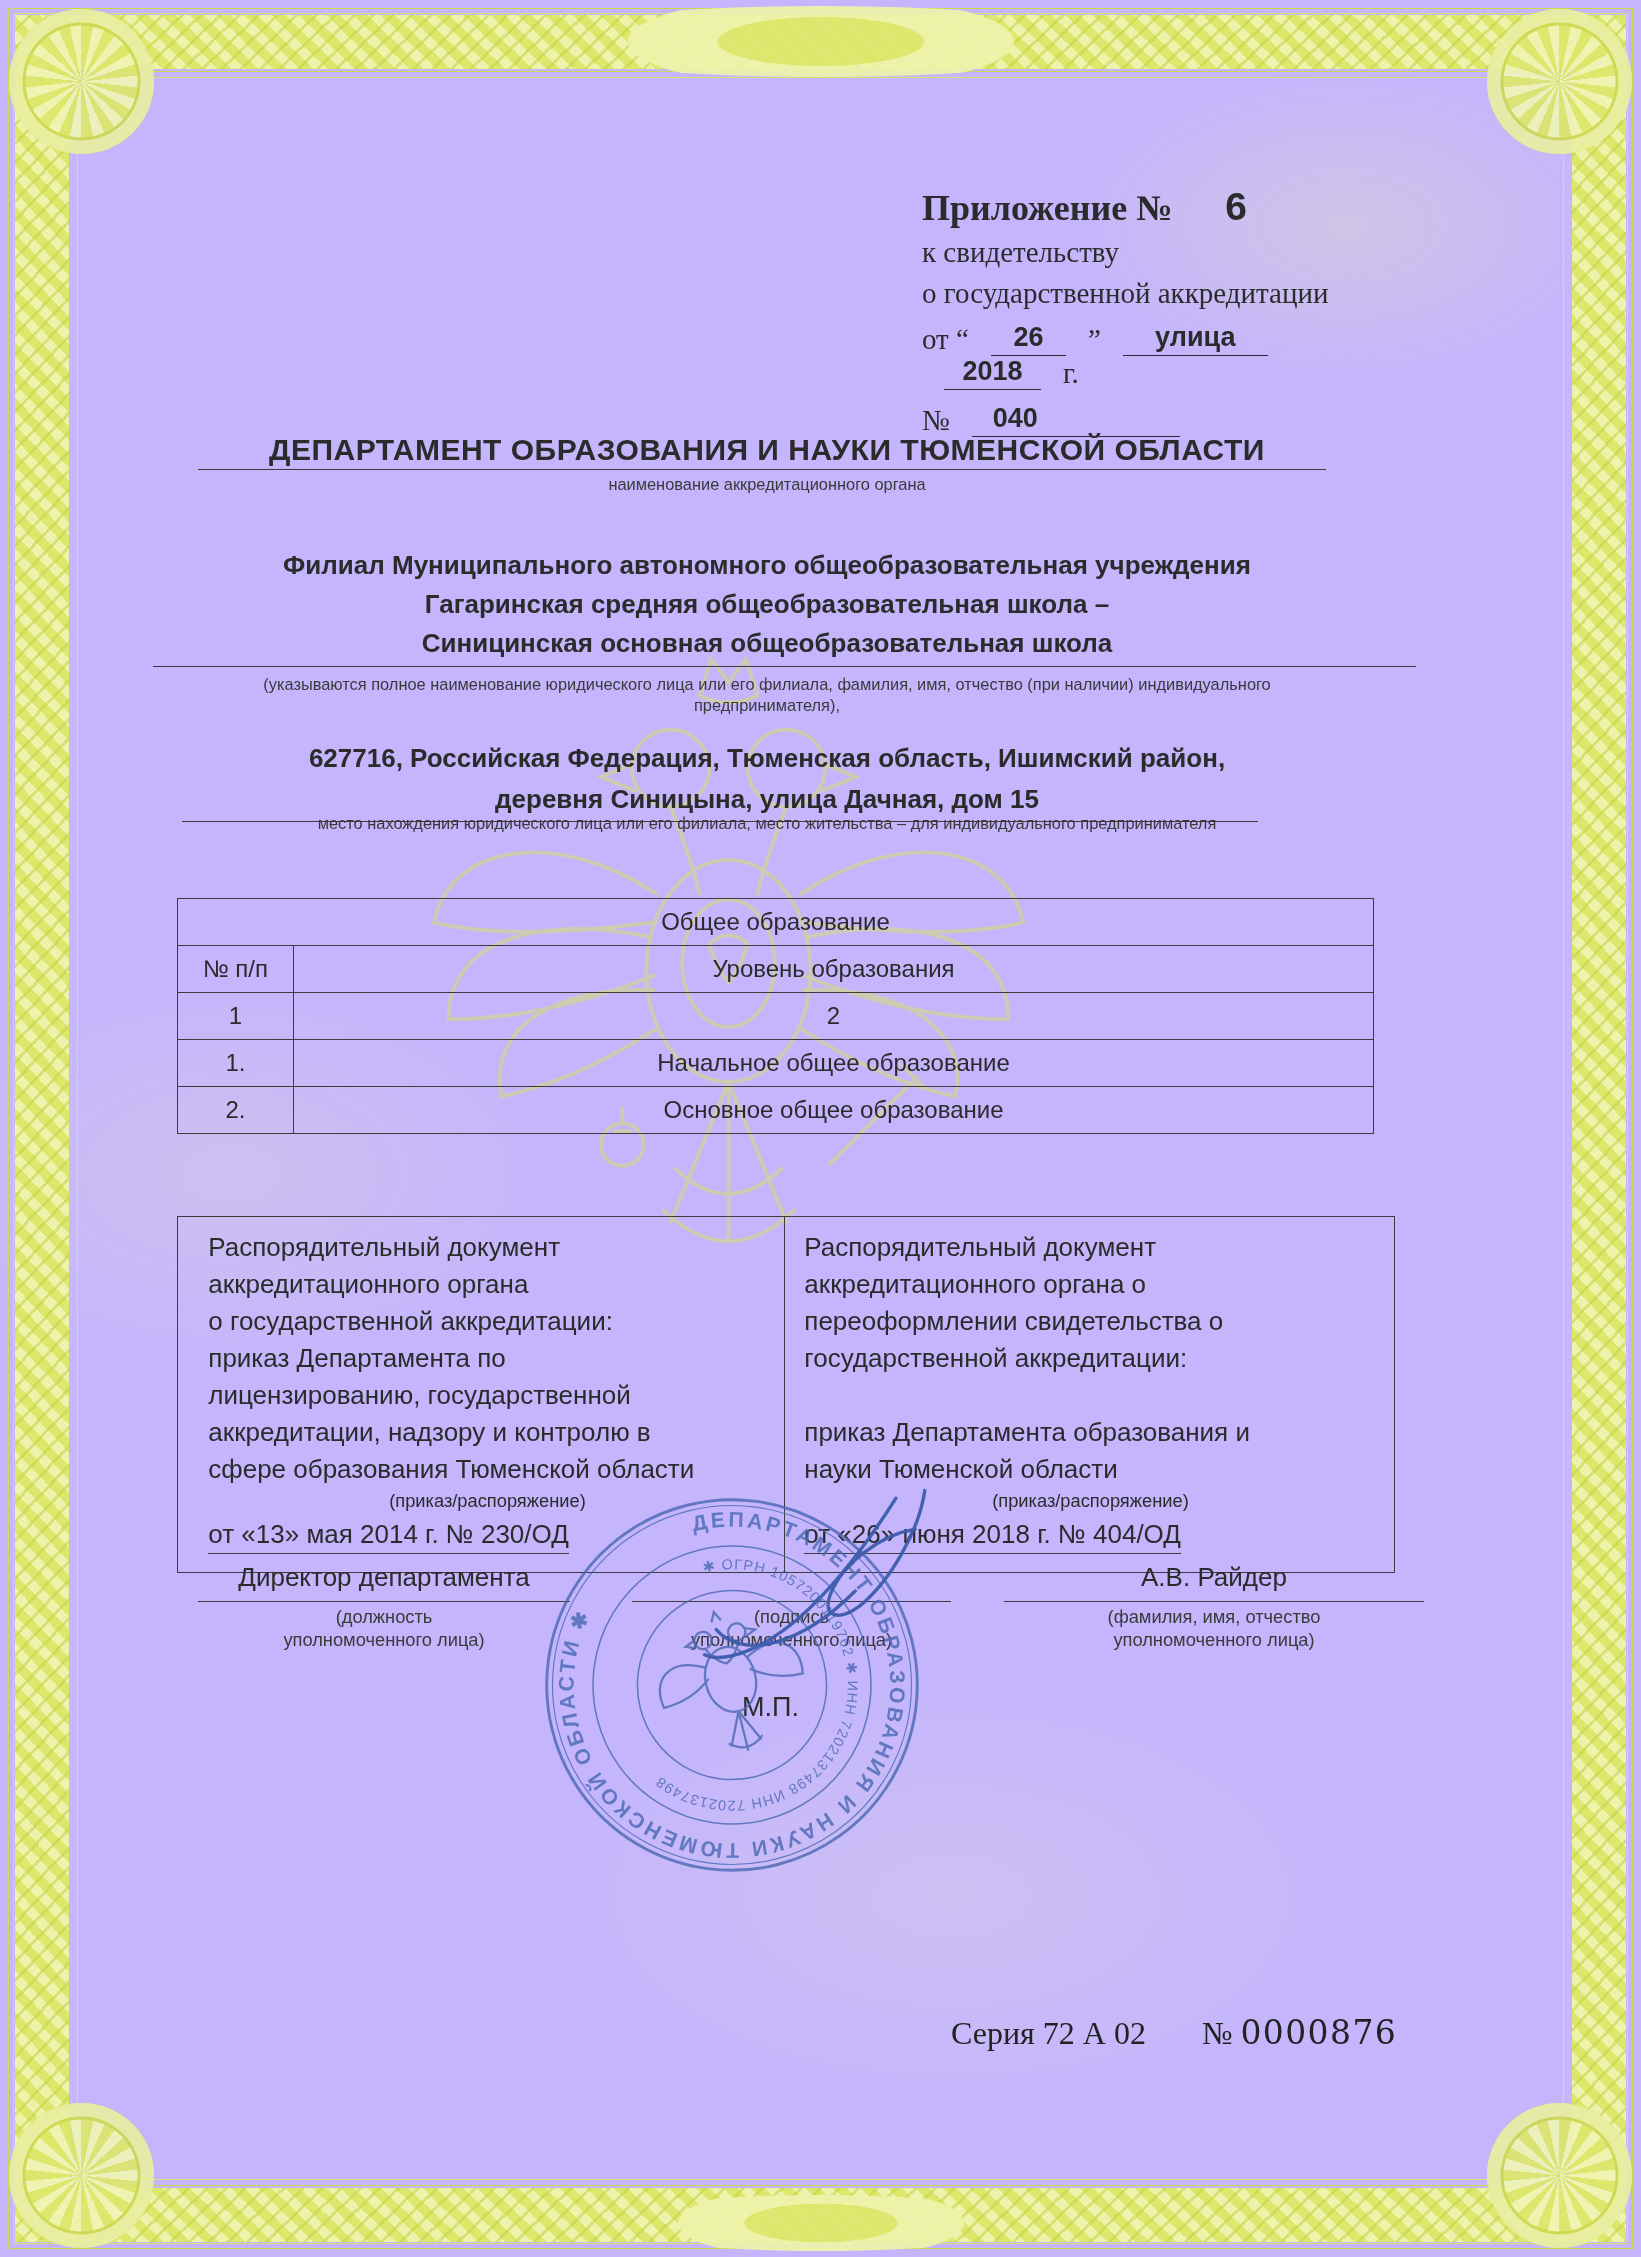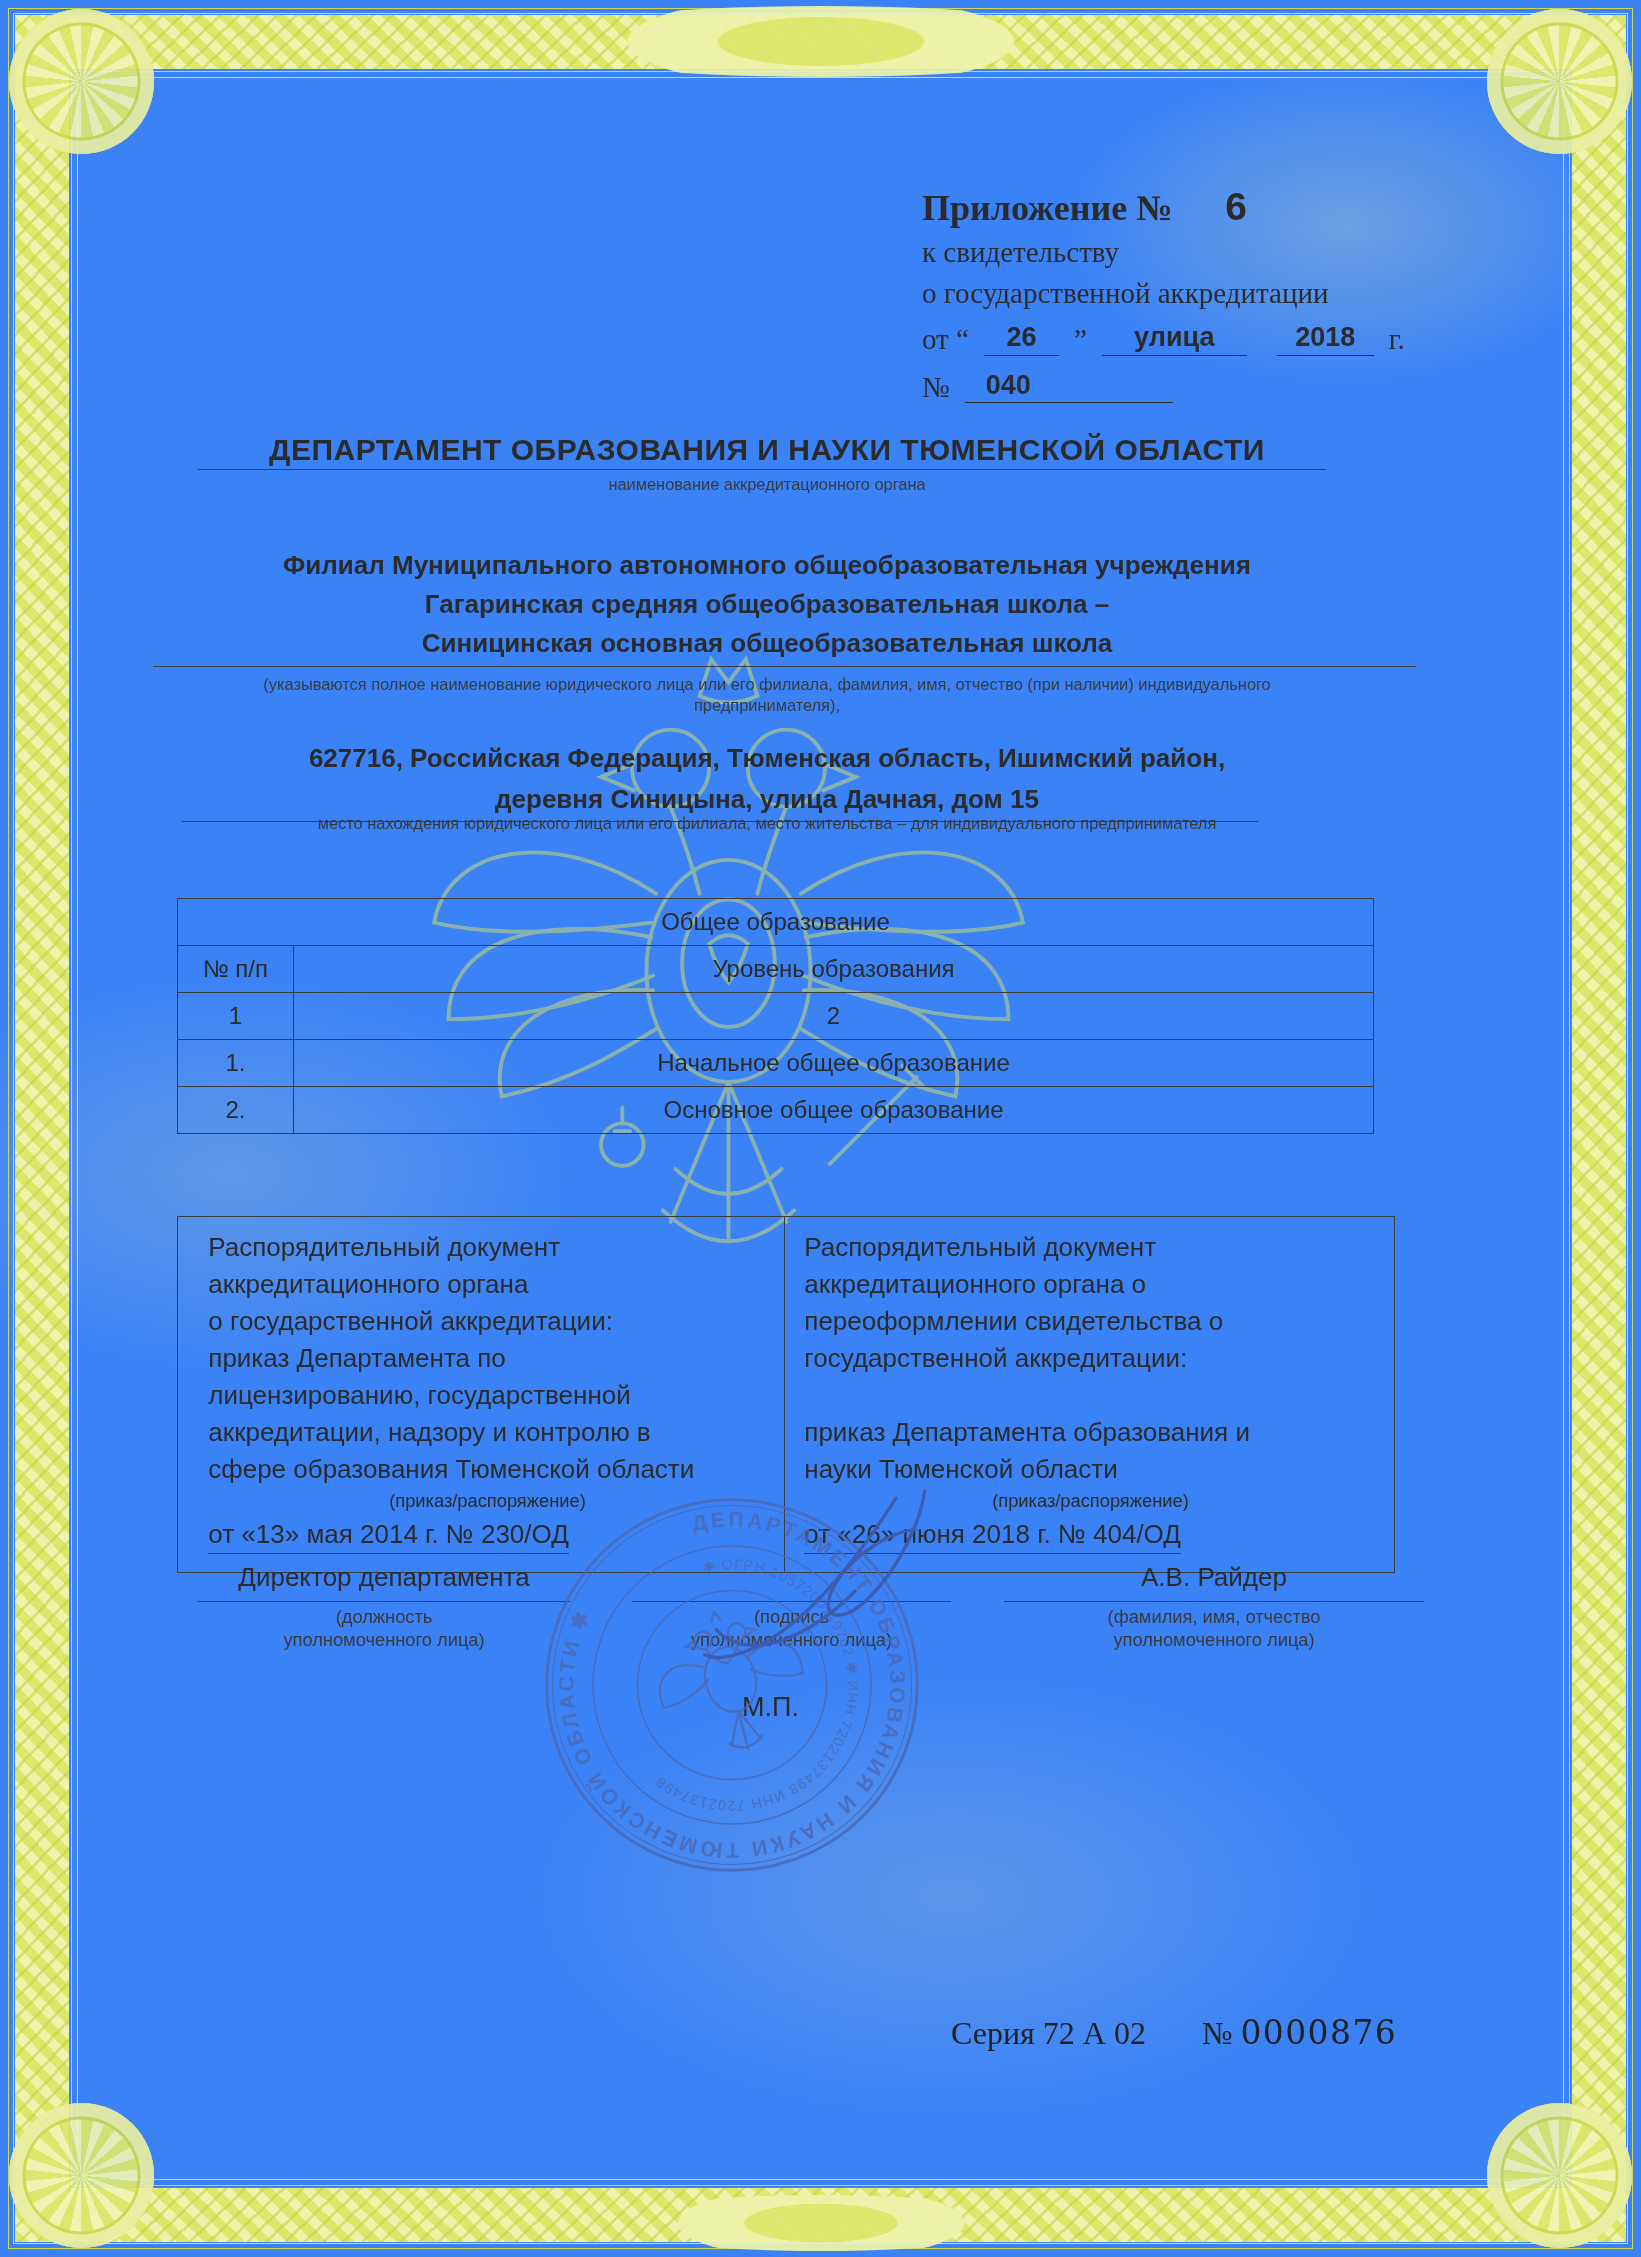--- a/index.html
+++ b/index.html
@@ -1,17 +1,17 @@
 <!DOCTYPE html>
 <html><head>
 <meta charset="utf-8">
 <style>
   * { margin:0; padding:0; box-sizing:border-box; }
   body { background:#ffffff; font-family:"Liberation Sans", sans-serif; }
-  .page { position:relative; width:1641px; height:2257px; background:#3b82f6; overflow:hidden; }
+  .page { position:relative; width:1641px; height:2257px; background:#c4b5fd; overflow:hidden; }
   .page::before { content:""; position:absolute; inset:0; pointer-events:none; z-index:0;
     background:
       radial-gradient(ellipse 406px 232px at 82% 10%, rgba(232,238,170,.28), transparent 70%),
       radial-gradient(ellipse 502px 290px at 14% 52%, rgba(236,241,185,.20), transparent 70%),
       radial-gradient(ellipse 618px 328px at 58% 84%, rgba(240,244,195,.18), transparent 70%);
   }
 
   
   .frame-outer  { position:absolute; inset:7.7px;  border:1.9px solid #cdd94f; }
   .frame-outer2 { position:absolute; inset:12.6px; border:1px solid #d8e26d; }
@@ -39,21 +39,21 @@
   .serif { font-family:"Liberation Serif", serif; }
   .rule { position:absolute; border-top:1.9px solid #3c3c3c; }
 
   .apx { position:absolute; left:922px; top:185px; width:483px; }
   .apx-title { font:bold 36px "Liberation Serif", serif; }
   .apx-num { font:bold 39px "Liberation Sans", sans-serif; margin-left:53px; }
   .apx-line { font:29px "Liberation Serif", serif; line-height:36px; margin-top:4.8px; }
   .apx-date { font:29px "Liberation Serif", serif; margin-top:11.6px; }
   .apx-numrow { font:29px "Liberation Serif", serif; margin-top:13.5px; }
   .fill { display:inline-block; border-bottom:1.9px solid #2b2b2b; font:bold 27px "Liberation Sans", sans-serif;
-          text-align:center; vertical-align:bottom; padding-bottom:1.9px; margin:0 15px; }
+          text-align:center; vertical-align:bottom; padding-bottom:1.9px; margin:0 22px; }
   .w78 { width:75px; } .w150 { width:145px; } .w100 { width:97px; }
   .w215 { width:208px; text-align:left; padding-left:21px; }
 
   .main-title { position:absolute; top:433px; left:154px; width:1226px; text-align:center;
                 font:bold 30px "Liberation Sans", sans-serif; letter-spacing:0.5px; }
   .caption { font:16.4px "Liberation Sans", sans-serif; color:#3a3a3a; text-align:center; }
   .cap-authority { position:absolute; top:475px; left:154px; width:1226px; }
   .org-name { position:absolute; top:546px; left:154px; width:1226px; text-align:center;
               font:bold 26px "Liberation Sans", sans-serif; line-height:39px; }
   .cap-org { position:absolute; top:674px; left:154px; width:1226px; white-space:pre-line; line-height:21px; }

